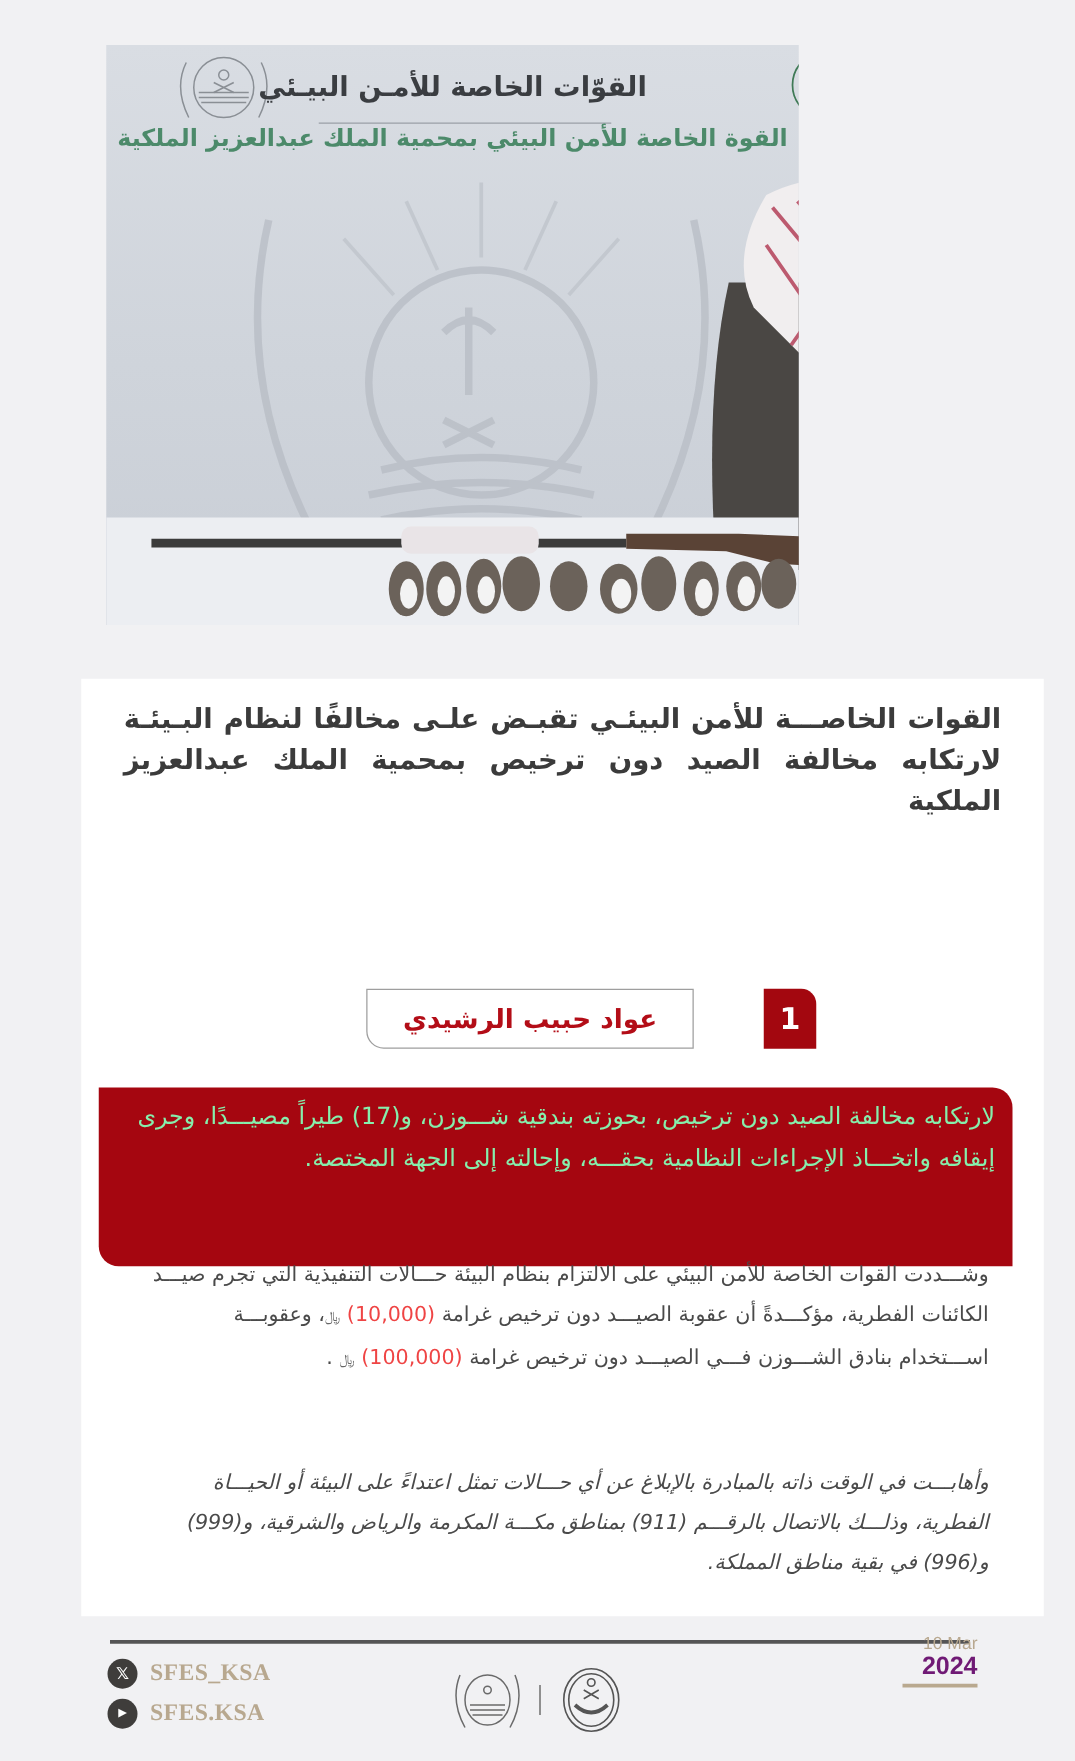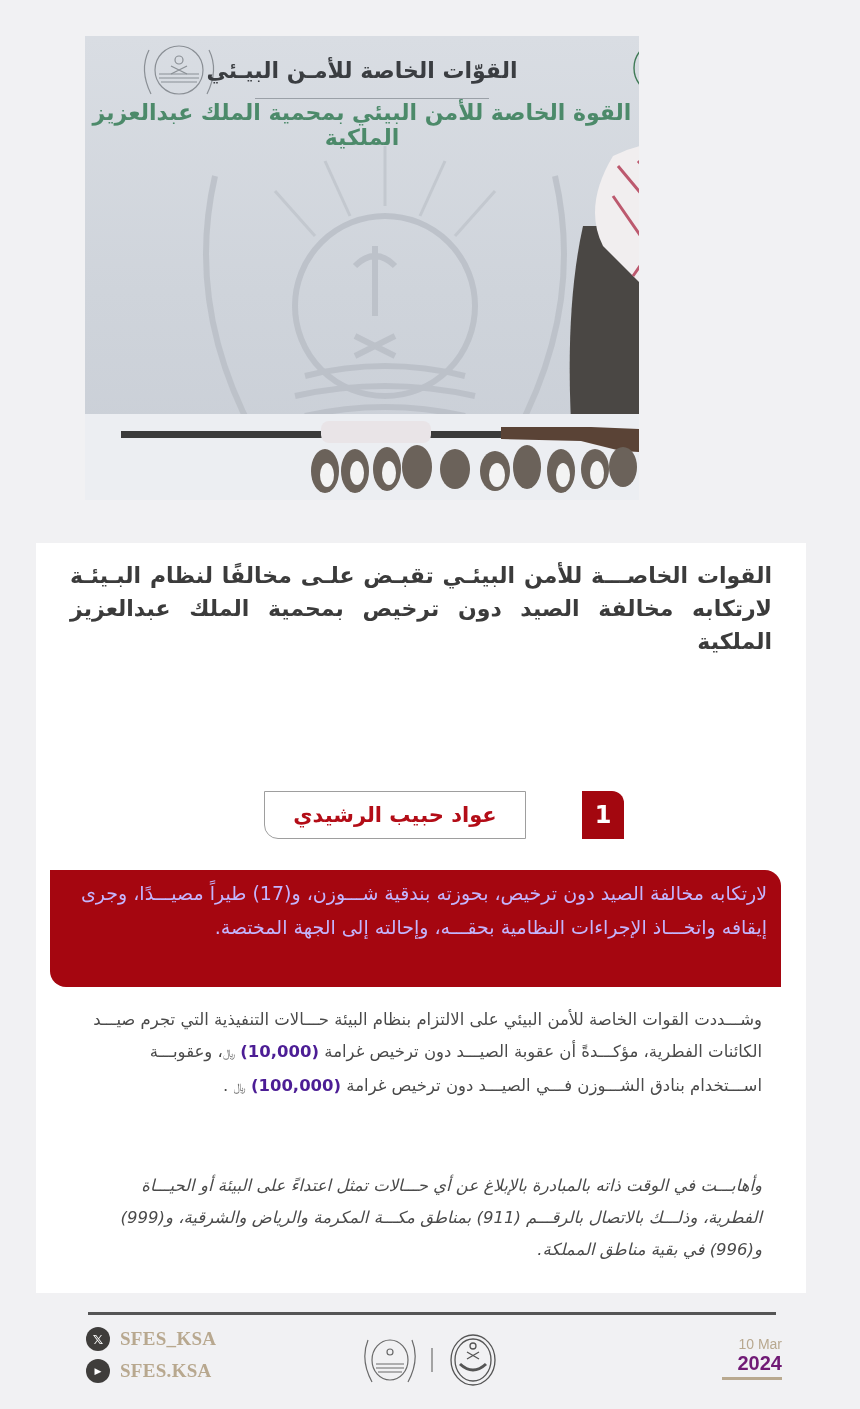--- a/index.html
+++ b/index.html
@@ -14,39 +14,39 @@
   }
   .photo .banner-title {
     position: absolute; left: 0; right: 0; top: 22px; text-align: center;
     font-size: 22px; font-weight: bold; color: #3a3d41; direction: rtl;
   }
   .photo .banner-rule {
     position: absolute; left: 170px; right: 150px; top: 62px; height: 1px; background: #9aa0a7;
   }
   .photo .banner-sub {
     position: absolute; left: 0; right: 0; top: 64px; text-align: center;
-    font-size: 22px; font-weight: bold; color: #4c8a6a; direction: rtl;
+    font-size: 19px; font-weight: bold; color: #4c8a6a; direction: rtl;
   }
   .emblem-left {
     position: absolute; left: 44px; top: 4px; width: 100px; height: 60px;
   }
   .emblem-right {
     position: absolute; left: 544px; top: 2px; width: 70px; height: 60px;
   }
   .watermark { position: absolute; left: 90px; top: 100px; width: 420px; height: 330px; }
   .person { position: absolute; left: 458px; top: 100px; width: 230px; height: 320px; }
   .table-surface {
     position: absolute; left: 0; right: 0; top: 378px; bottom: 0; background: #eceef2;
   }
   .rifle { position: absolute; left: 36px; top: 385px; width: 610px; height: 40px; }
   .birds { position: absolute; left: 220px; top: 405px; width: 340px; height: 55px; }
 
   
   .card {
-    position: absolute; left: 36px; top: 543px; width: 770px; height: 750px;
+    position: absolute; left: 65px; top: 543px; width: 770px; height: 750px;
     background: #ffffff; direction: rtl;
   }
   .headline {
     position: absolute; right: 34px; left: 34px; top: 16px;
     font-size: 22px; line-height: 33px; font-weight: bold; color: #3b3b3b; text-align: justify;
     text-align-last: right;
   }
   .intro {
     position: absolute; right: 34px; left: 34px; top: 118px;
     font-size: 19px; line-height: 31px; font-weight: bold; color: #3c3c3c;
@@ -61,53 +61,53 @@
     display: flex; align-items: center; justify-content: center;
     font-size: 21px; font-weight: bold; color: #b30d17;
   }
   .name-tag .num-box {
     position: absolute; right: 0; top: 0; width: 42px; height: 48px;
     background: #a3070f; border-radius: 0 12px 0 0;
     display: flex; align-items: center; justify-content: center;
     font-size: 24px; font-weight: bold; color: #ffffff;
   }
   .violation {
-    position: absolute; left: 14px; width: 731px; top: 327px; height: 117px;
+    position: absolute; left: 14px; width: 731px; top: 327px; height: 143px;
     background: #a50610; border-radius: 0 16px 0 16px;
     padding: 6px 14px 0 10px;
-    font-size: 19px; line-height: 34px; color: #c4b5fd;
+    font-size: 19px; line-height: 34px; color: #86efac;
   }
   .para {
     position: absolute; right: 44px; left: 48px;
     font-size: 16.5px; line-height: 32px; color: #4a4a4a;
   }
   .para.p1 { top: 461px; }
   .para.p2 { top: 627px; font-style: italic; }
-  .fine { color: #4c1d95; font-weight: bold; direction: ltr; unicode-bidi: embed; }
+  .fine { color: #ef4444; font-weight: normal; direction: ltr; unicode-bidi: embed; }
   .riyal { font-size: 11px; color: #666; }
 
   
   .footer-rule {
     position: absolute; left: 88px; top: 1312px; width: 688px; height: 3px; background: #555555;
   }
   .social {
     position: absolute; left: 86px; display: flex; align-items: center; gap: 10px;
   }
   .social.x { top: 1327px; }
   .social.yt { top: 1359px; }
   .social .ico {
     width: 24px; height: 24px; border-radius: 50%; background: #3f3d3b;
     display: flex; align-items: center; justify-content: center;
     color: #fff; font-size: 13px; font-weight: bold;
   }
   .social .handle {
     font-family: Liberation Serif, serif; font-weight: bold; font-size: 19px; color: #b8a88f; letter-spacing: 0.3px;
   }
   .footer-logos { position: absolute; left: 360px; top: 1332px; width: 140px; height: 56px; }
-  .date { position: absolute; left: 722px; top: 1336px; width: 60px; text-align: right; }
+  .date { position: absolute; left: 722px; top: 1306px; width: 60px; text-align: right; }
   .date .dm { font-family: "Liberation Sans", sans-serif; font-size: 14px; color: #b8a88f; }
   .date .yr { font-family: "Liberation Sans", sans-serif; font-size: 20px; font-weight: bold; color: #701a75; margin-top: 0; }
   .date .ul { width: 60px; height: 3px; background: #b9a98f; margin-top: 2px; margin-left: 0; }
 </style>
 </head>
 <body>
 
 <div class="photo">
   <svg class="emblem-left" viewBox="0 0 100 60">
     <g fill="none" stroke="#8a8f95" stroke-width="1.2">

